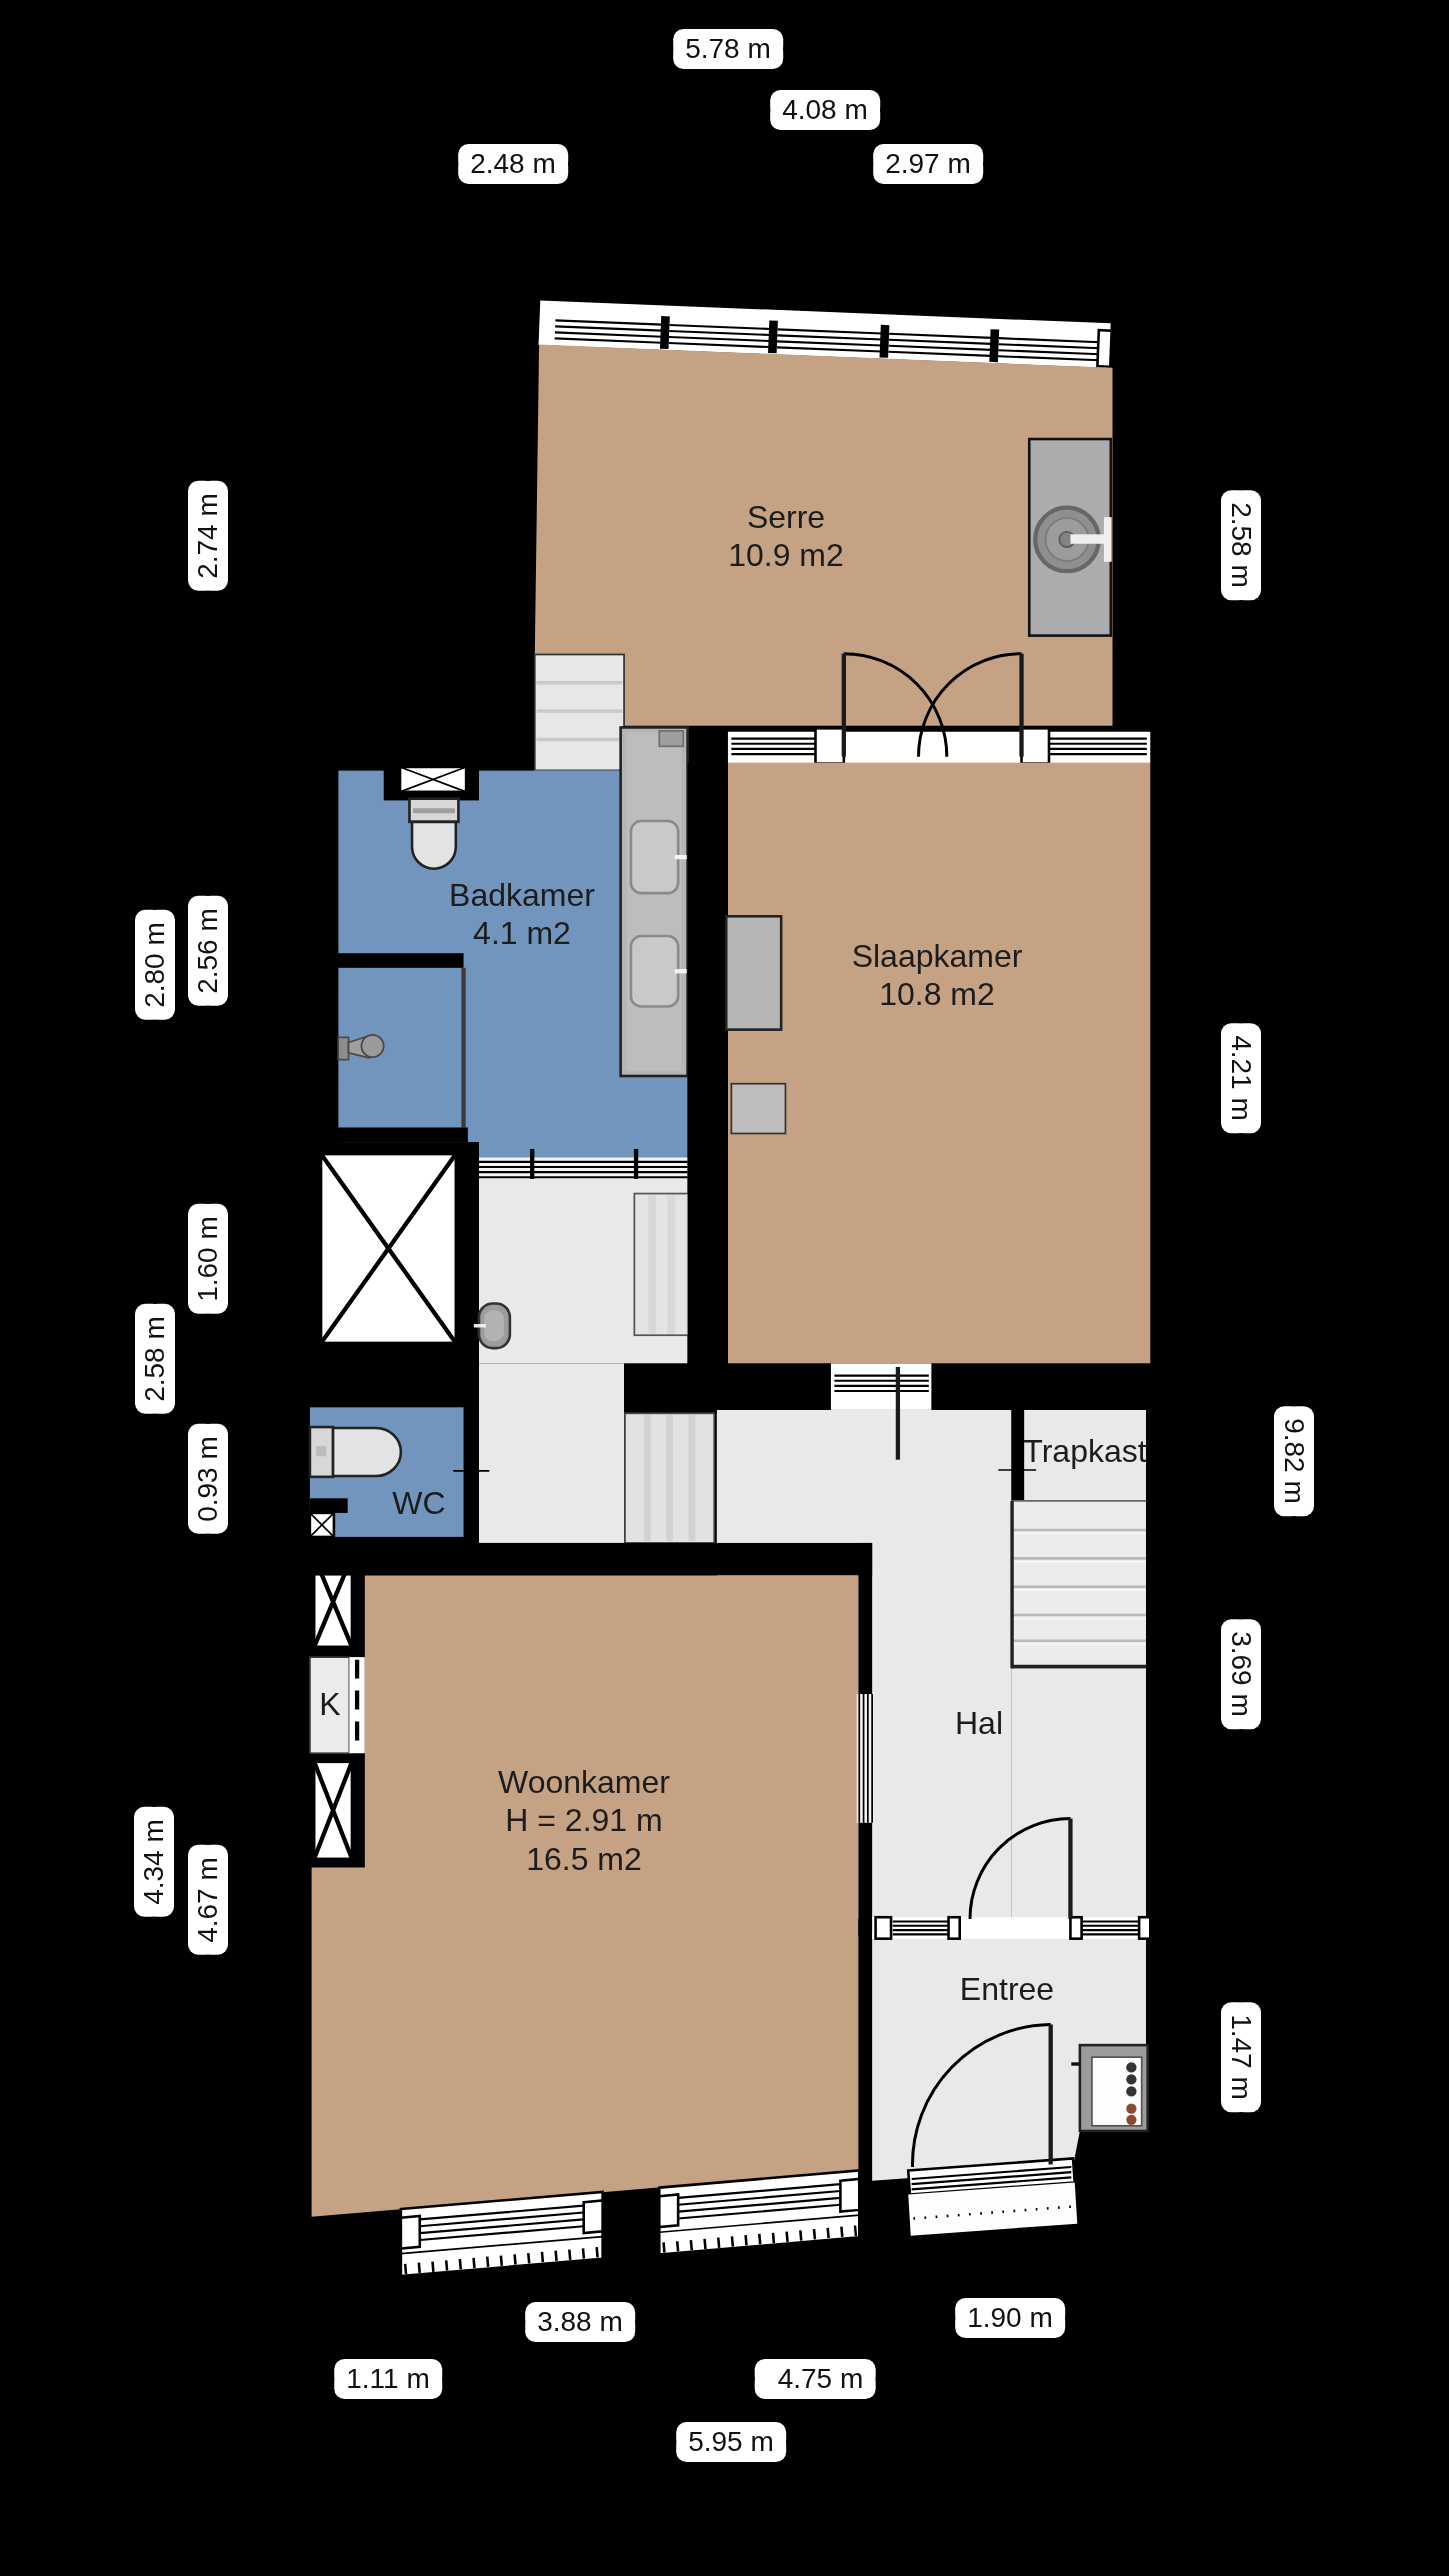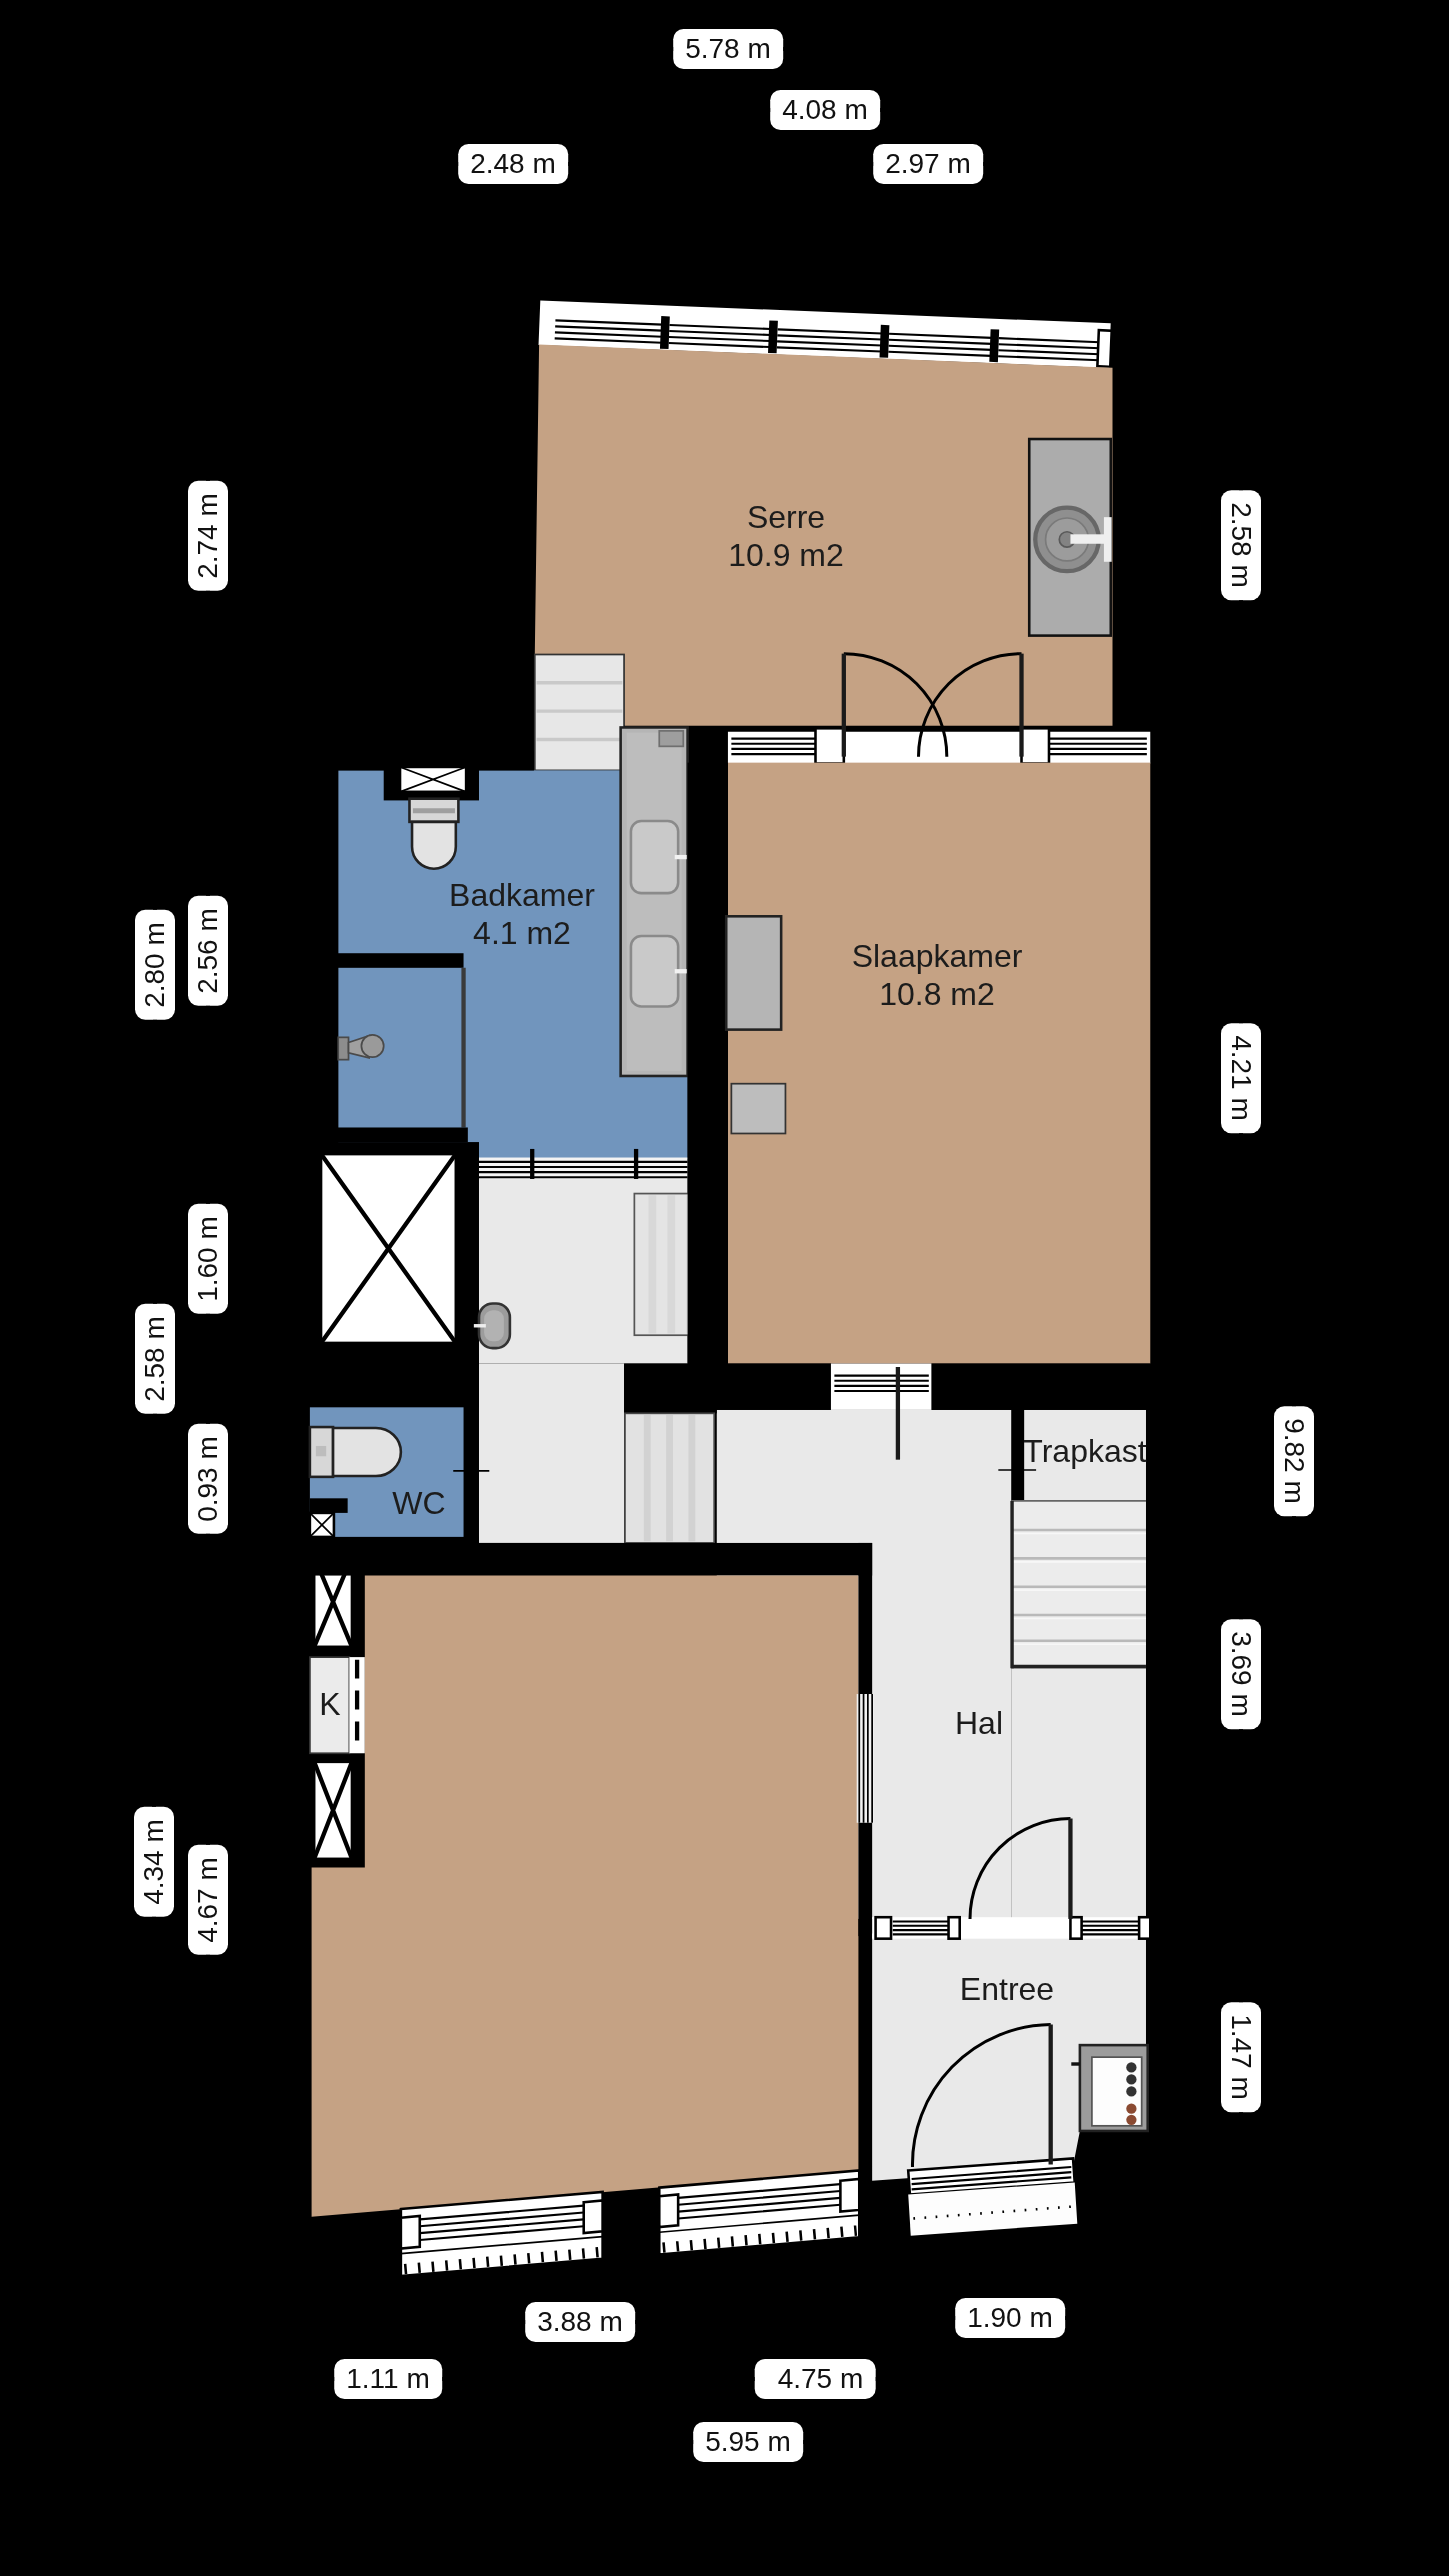--- a/index.html
+++ b/index.html
@@ -327,21 +327,21 @@
       <div class="dim vl" style="left: 208px; top: 1900px;">4.67 m</div>
       <div class="dim vr" style="left: 1241px; top: 545px;">2.58 m</div>
       <div class="dim vr" style="left: 1241px; top: 1078px;">4.21 m</div>
       <div class="dim vr" style="left: 1294px; top: 1461px;">9.82 m</div>
       <div class="dim vr" style="left: 1241px; top: 1674px;">3.69 m</div>
       <div class="dim vr" style="left: 1241px; top: 2057px;">1.47 m</div>
       <div class="dim" style="left: 580px; top: 2322px;">3.88 m</div>
       <div class="dim" style="left: 1010px; top: 2318px;">1.90 m</div>
       <div class="dim" style="left: 388px; top: 2379px;">1.11 m</div>
       <div class="dim" style="left: 815px; top: 2379px; padding-left: 23px;">4.75 m</div>
-      <div class="dim" style="left: 731px; top: 2442px; margin-left: 17px;">5.95 m</div>
+      <div class="dim" style="left: 731px; top: 2442px;">5.95 m</div>
       <div class="room" style="left: 786px; top: 536px;">
       <span>Serre</span>
 
       <span>10.9 m2</span>
     </div>
       <div class="room" style="left: 522px; top: 914px;">
       <span>Badkamer</span>
 
       <span>4.1 m2</span>
     </div>
@@ -359,20 +359,25 @@
 
     </div>
       <div class="room" style="left: 979px; top: 1723px;">
       <span>Hal</span>
 
     </div>
       <div class="room" style="left: 330px; top: 1704px;">
       <span>K</span>
 
     </div>
+      <div class="room" style="left: 584px; top: 1821px;">
+      <span>Woonkamer</span>
+      <span>H = 2.91 m</span>
+      <span>16.5 m2</span>
+    </div>
       <div class="room" style="left: 1007px; top: 1989px;">
       <span>Entree</span>
 
     </div>
     </div>
 
 </div>
 
 
 </body></html>

